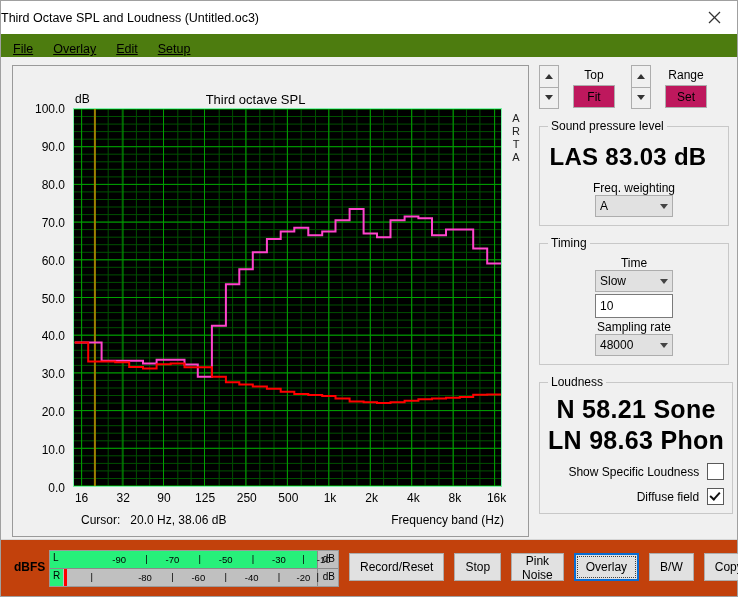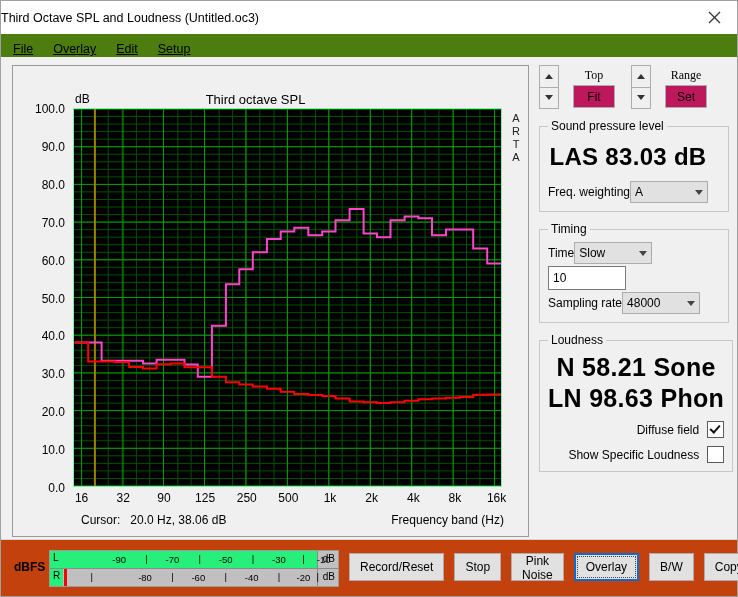--- a/index.html
+++ b/index.html
@@ -37,27 +37,27 @@
   
   .right-col{position:absolute;left:538px;top:8px;width:190px;}
   .topctl{display:flex;align-items:flex-start;gap:8px;margin-bottom:10px;}
   .ctl-group{display:flex;gap:6px;}
   .spin{width:20px;height:44px;display:flex;flex-direction:column;}
   .spin button{flex:1;background:#f0f0f0;border:1px solid #adadad;display:flex;align-items:center;justify-content:center;padding:0;cursor:pointer;}
   .spin button:first-child{border-bottom:none;}
   .arrow-up{width:0;height:0;border-left:4px solid transparent;border-right:4px solid transparent;border-bottom:5px solid #333;}
   .arrow-dn{width:0;height:0;border-left:4px solid transparent;border-right:4px solid transparent;border-top:5px solid #333;}
   .ctl-stack{display:flex;flex-direction:column;align-items:center;width:58px;}
-  .ctl-lbl{font-size:12px;height:20px;line-height:20px;font-family:Liberation Serif, serif;}
+  .ctl-lbl{font-size:12px;height:20px;line-height:20px;}
   .ctl-btn{width:42px;height:23px;background:#be185d;border:1px solid #adadad;font-size:12px;font-family:"Liberation Sans",sans-serif;cursor:pointer;}
   fieldset.grp{border:1px solid #c8c8c8;margin:0 0 10px 0;padding:4px 8px 8px 8px;}
   fieldset.grp legend{font-size:12px;padding:0 3px;}
   .bigval{text-align:center;font-size:24px;font-weight:bold;letter-spacing:.3px;margin:6px 12px 10px 0;white-space:nowrap;}
   .bigval.tight{margin:2px 0 1px 0;font-size:25px;}
-  .row{display:flex;align-items:center;justify-content:flex-start;margin-top:2px;}
+  .row{display:flex;align-items:center;justify-content:space-between;margin-top:2px;flex-direction:column;}
   .row .rlbl{font-size:12px;}
   .sel{width:78px;height:22px;background:#e1e1e1;border:1px solid #adadad;display:flex;align-items:center;padding:0 4px;font-size:12px;box-sizing:border-box;cursor:pointer;}
   .sel .v{flex:1;}
   .chev{width:0;height:0;border-left:4px solid transparent;border-right:4px solid transparent;border-top:5px solid #444;}
   .txtin{width:78px;height:24px;background:#fff;border:1px solid #7a7a7a;font-size:12px;padding:0 4px;box-sizing:border-box;font-family:"Liberation Sans",sans-serif;}
   .two-line{font-size:12px;line-height:14px;}
   .chk-row{display:flex;align-items:center;justify-content:flex-end;gap:8px;margin-top:8px;}
   .chk{width:15px;height:15px;border:1px solid #5a5a5a;background:#fff;position:relative;cursor:pointer;}
   .chk.on::after{content:"";position:absolute;left:4px;top:1px;width:4px;height:8px;border:solid #111;border-width:0 2px 2px 0;transform:rotate(42deg);}
   
@@ -317,26 +317,26 @@
             <span class="chev"></span>
           </span>
         </div>
       </fieldset>
 
       <fieldset class="grp">
         <legend>Loudness</legend>
         <div class="bigval tight">N 58.21 Sone</div>
         <div class="bigval tight">LN 98.63 Phon</div>
         <div class="chk-row">
+          <span class="rlbl">Show Specific Loudness</span>
+          <span class="chk"></span>
+        </div>
+        <div class="chk-row">
           <span class="rlbl">Diffuse field</span>
           <span class="chk on"></span>
-        </div>
-        <div class="chk-row">
-          <span class="rlbl">Show Specific Loudness</span>
-          <span class="chk"></span>
         </div>
       </fieldset>
 
     </div>
   </div>
 
   <div class="bottom">
     <div class="dbfs-lbl">dBFS</div>
     <div class="meter">
       <div class="mrow first">

